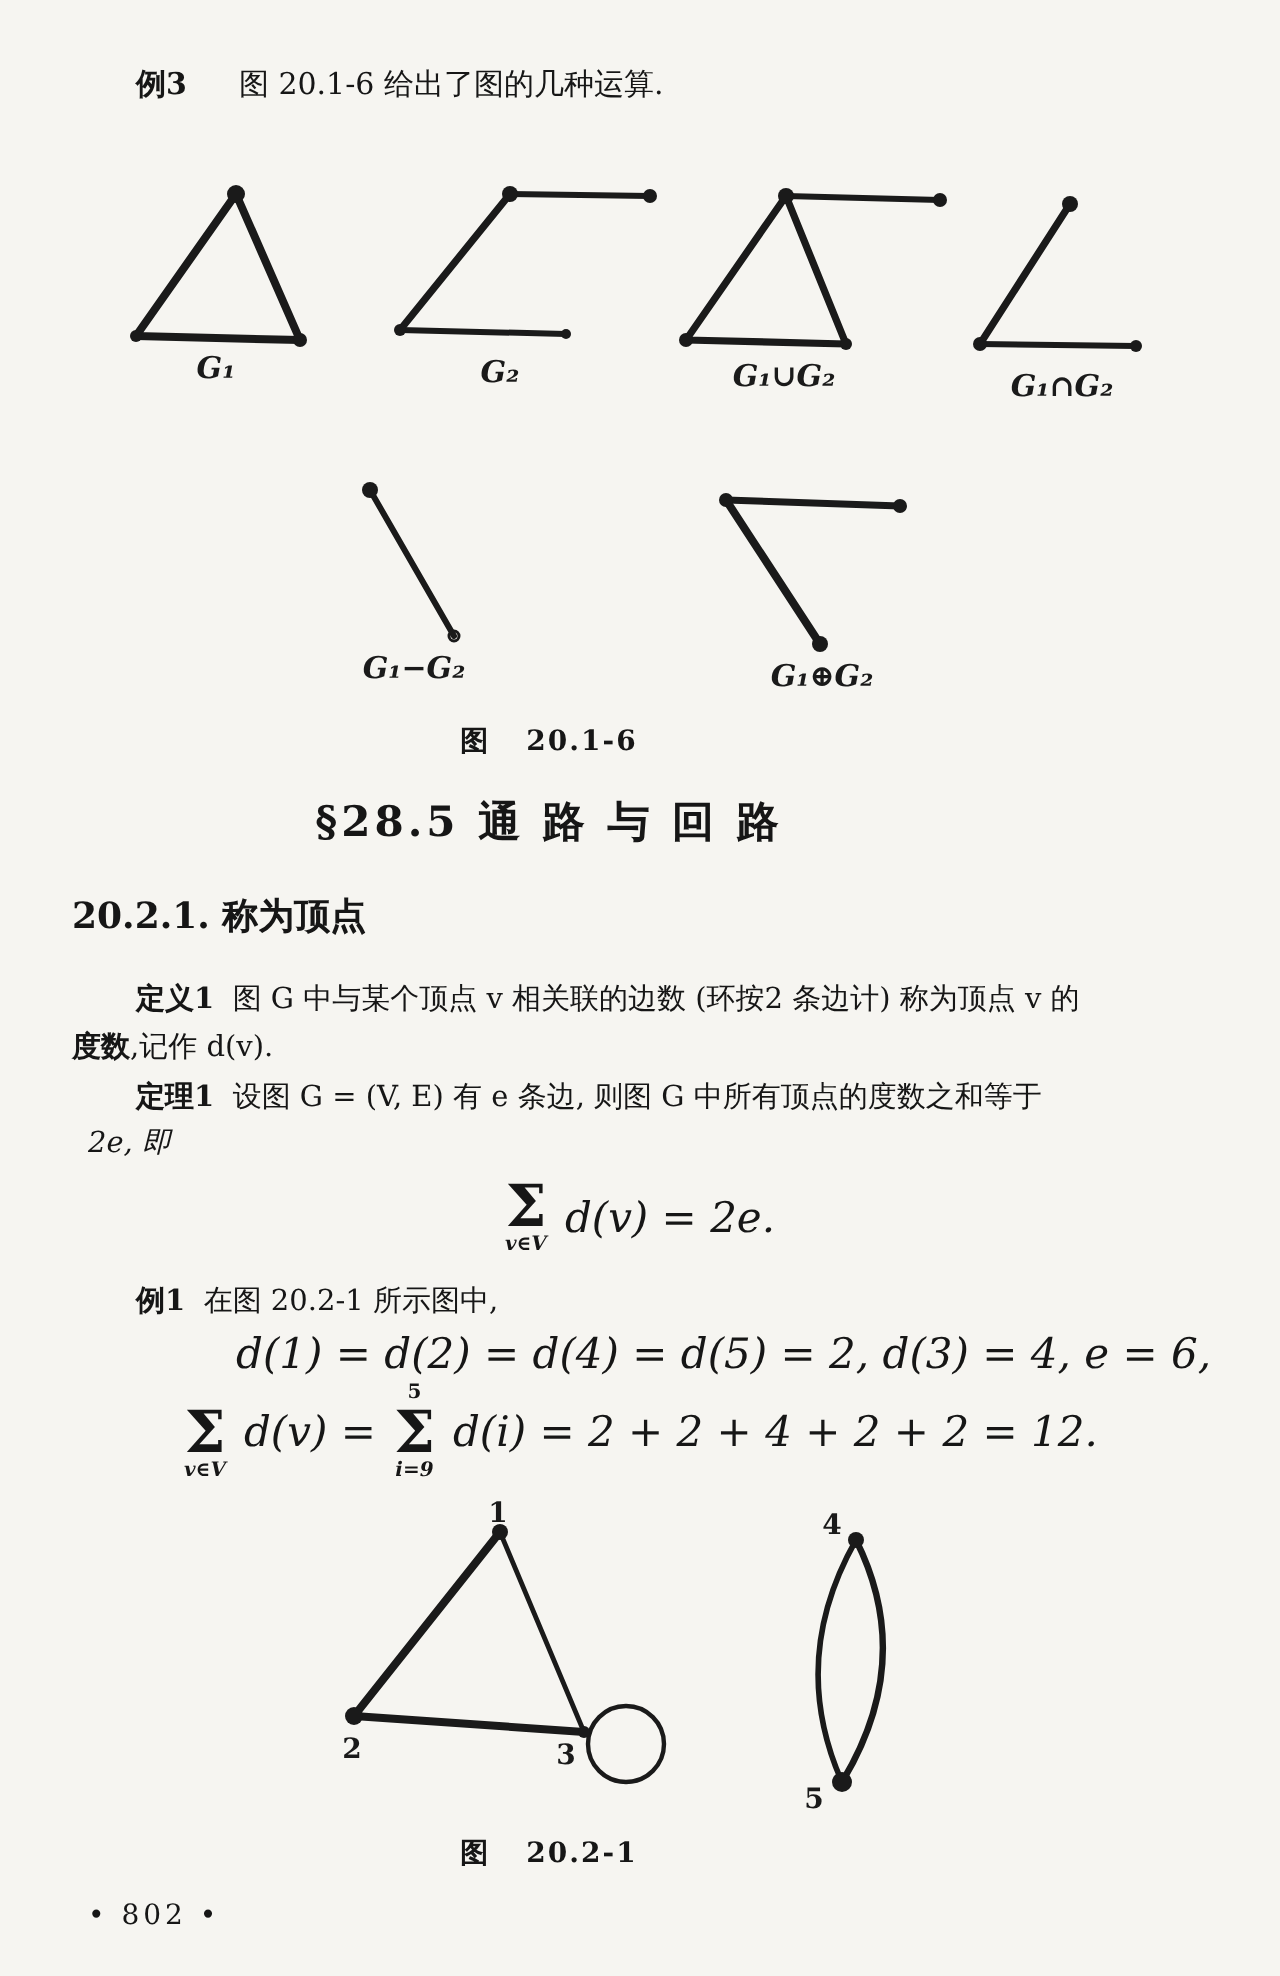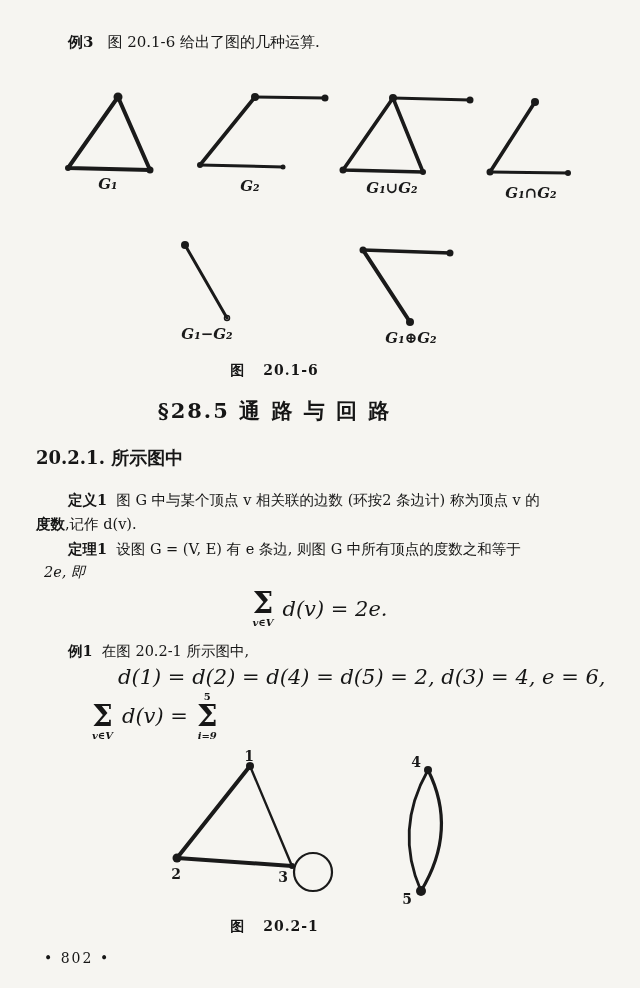--- a/index.html
+++ b/index.html
@@ -9,21 +9,21 @@
     font-family:"DejaVu Serif","Liberation Serif",serif;
     color:#161616;
     position:relative;
     overflow:hidden;
   }
   .abs{position:absolute;}
   .body-text{font-size:14.5px;line-height:1.45;}
   .b{font-weight:bold;}
   .center{left:0;width:549px;text-align:center;}
   .intro{left:68px;top:33px;font-size:15px;}
-  .intro .lbl{font-weight:bold;margin-right:14px;}
+  .intro .lbl{font-weight:bold;margin-right:26px;}
   .caption{font-size:14px;font-weight:bold;letter-spacing:1px;}
   .cap-gap{display:inline-block;width:18px;}
   .sec-heading{top:397px;font-size:21px;font-weight:bold;letter-spacing:2px;}
   .sub-heading{left:36px;top:446px;font-size:18px;font-weight:bold;}
   .para-line{width:580px;}
   .math{font-family:"DejaVu Serif",serif;font-style:italic;}
   .formula-row{display:flex;align-items:center;justify-content:center;left:0;width:640px;gap:9px;}
   .eq-row{display:flex;align-items:center;gap:9px;}
   .sum{display:inline-flex;flex-direction:column;align-items:center;line-height:1;}
   .sum .sup{font-size:10px;font-weight:bold;height:11px;}
@@ -102,21 +102,21 @@
       </g>
     </g>
   </svg>
 
   <div class="abs center caption" style="top:362px;">
     <span>图</span><span class="cap-gap"></span><span>20.1-6</span>
   </div>
 
   <div class="abs center sec-heading">§28.5  通 路 与 回 路</div>
 
-  <div class="abs sub-heading">20.2.1. 所示图中</div>
+  <div class="abs sub-heading">20.2.1. 称为顶点</div>
 
   <p class="abs body-text para-line" style="left:68px;top:489px;margin:0;">
     <span class="b">定义1</span>&nbsp;&nbsp;<span>图 G 中与某个顶点 v 相关联的边数 (环按2 条边计) 称为顶点 v 的</span>
   </p>
   <p class="abs body-text para-line" style="left:36px;top:513px;margin:0;">
     <span class="b">度数</span><span>,记作 d(v).</span>
   </p>
 
   <p class="abs body-text para-line" style="left:68px;top:538px;margin:0;">
     <span class="b">定理1</span>&nbsp;&nbsp;<span>设图 G = (V, E) 有 e 条边, 则图 G 中所有顶点的度数之和等于</span>
@@ -144,20 +144,21 @@
       <span class="sup">&nbsp;</span>
       <span class="sig">Σ</span>
       <span class="sub">v∈V</span>
     </span>
     <span class="eq-text math">d(v) =</span>
     <span class="sum">
       <span class="sup">5</span>
       <span class="sig">Σ</span>
       <span class="sub">i=9</span>
     </span>
+    <span class="eq-text math">d(i) = 2 + 2 + 4 + 2 + 2 = 12.</span>
   </div>
 
   <svg class="abs" style="left:0;top:748px;" width="640" height="170" viewBox="0 0 640 170">
     <g stroke="#1a1a1a" fill="#1a1a1a" stroke-linecap="round" stroke-linejoin="round">
 
       <g>
         <path d="M250,18 L177,110" fill="none" stroke-width="4"></path>
         <path d="M177,110 L292,118" fill="none" stroke-width="4"></path>
         <path d="M250,18 L292,118" fill="none" stroke-width="2.4"></path>
         <circle cx="313" cy="124" r="19" fill="none" stroke-width="2.2"></circle>

